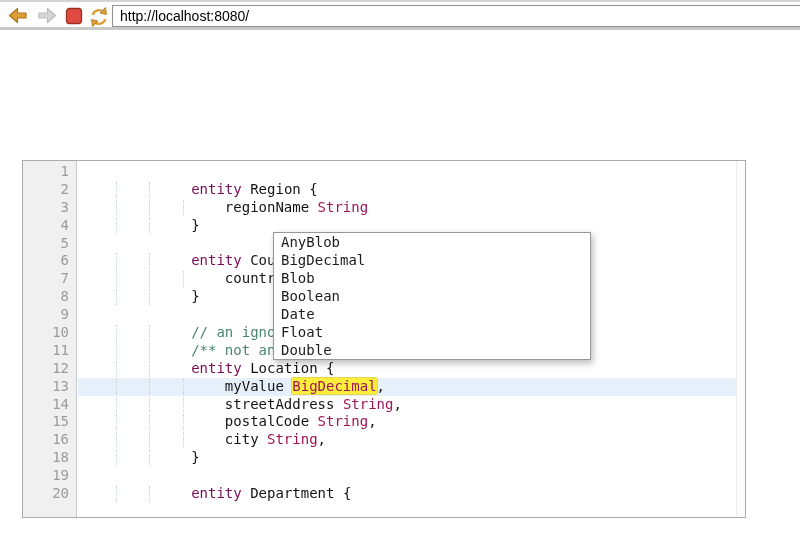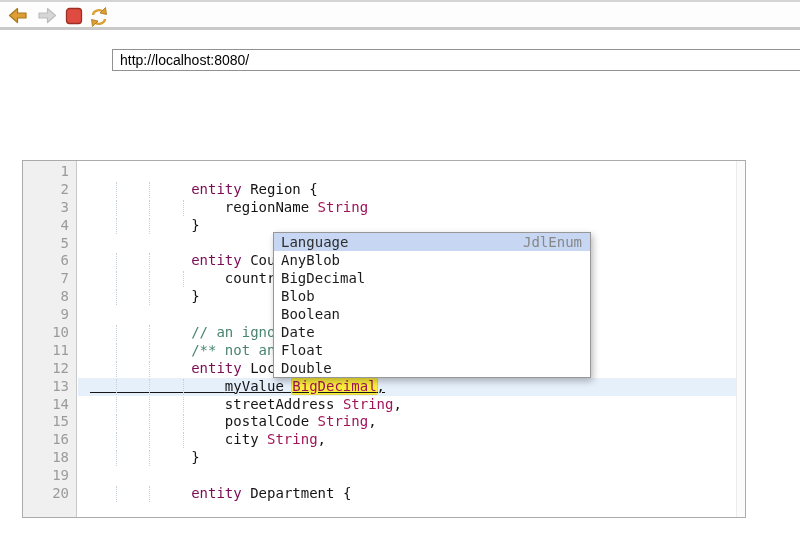--- a/index.html
+++ b/index.html
@@ -21,21 +21,21 @@
   .nav-btn svg { display: block; }
   #back-btn    { left: 7px; }
   #fwd-btn     { left: 36px; }
   #stop-btn    { left: 63px; }
   #refresh-btn { left: 87px; }
   .url-field {
     position: absolute; left: 112px; top: 3px; right: 0; height: 22px;
     border: 1px solid #919191; border-right: none;
     background: #fff; color: #000;
     font: 14px "Liberation Sans", sans-serif;
-    padding: 0 6px 1px 7px; outline: none; margin-top: 44px;
+    padding: 0 6px 1px 7px; outline: none;
   }
 
   
   .page-header {
     position: absolute; left: 22px; top: 58px; width: 757px; height: 89px;
     background: #e9e9e9;
   }
   .page-header h1 {
     padding: 33px 0 0 16px;
     font: bold 33px "Liberation Sans", sans-serif;
@@ -58,21 +58,21 @@
     position: absolute; right: 0; top: 0; bottom: 0; width: 9px;
     background: #fbfbfb; border-left: 1px solid #ececec;
   }
   .lines { position: absolute; left: 0; top: 0; right: 9px; padding-top: 2px; }
   .cm-row { display: flex; height: 17.9px; line-height: 17.9px; white-space: pre; }
   .cm-gutter-cell {
     flex: 0 0 55px; width: 55px; text-align: right;
     padding-right: 9px; color: var(--lnum);
   }
   .cm-code { position: relative; flex: 1; padding-left: 12px; color: #141414; }
-  .cm-row.active .cm-code { background: var(--active-line); text-decoration: underline; }
+  .cm-row.active .cm-code { background: var(--active-line); }
   .guide { position: absolute; top: 1px; bottom: 1px; width: 0; border-left: 1px dotted #c6d0dc; }
   .tok-kw      { color: var(--kw); }
   .tok-type    { color: var(--type); }
   .tok-comment { color: var(--comment); }
   .tok-occ     { color: var(--type); background: var(--occ-bg); box-shadow: 0 0 0 1px #e5d74b; border-radius: 1px; }
 
   
   .autocomplete {
     position: absolute; left: 273px; top: 232px; width: 318px;
     background: #fff; border: 1px solid #979797;
@@ -150,21 +150,20 @@
         <div class="cm-row"><div class="cm-gutter-cell">15</div><div class="cm-code"><span class="guide" style="left: calc(4ch + 4px);"></span><span class="guide" style="left: calc(8ch + 4px);"></span><span class="guide" style="left: calc(12ch + 4px);"></span><span class="tok-ws">                </span><span class="tok-plain">postalCode </span><span class="tok-type">String</span><span class="tok-plain">,</span></div></div>
         <div class="cm-row"><div class="cm-gutter-cell">16</div><div class="cm-code"><span class="guide" style="left: calc(4ch + 4px);"></span><span class="guide" style="left: calc(8ch + 4px);"></span><span class="guide" style="left: calc(12ch + 4px);"></span><span class="tok-ws">                </span><span class="tok-plain">city </span><span class="tok-type">String</span><span class="tok-plain">,</span></div></div>
         <div class="cm-row"><div class="cm-gutter-cell">18</div><div class="cm-code"><span class="guide" style="left: calc(4ch + 4px);"></span><span class="guide" style="left: calc(8ch + 4px);"></span><span class="tok-ws">            </span><span class="tok-plain">}</span></div></div>
         <div class="cm-row"><div class="cm-gutter-cell">19</div><div class="cm-code"></div></div>
         <div class="cm-row"><div class="cm-gutter-cell">20</div><div class="cm-code"><span class="guide" style="left: calc(4ch + 4px);"></span><span class="guide" style="left: calc(8ch + 4px);"></span><span class="tok-ws">            </span><span class="tok-kw">entity</span><span class="tok-plain"> Department {</span></div></div>
       </div>
     <div class="scrollbar-track"></div>
   </div>
 
   <div class="autocomplete">
-      <div class="ac-item selected"><span>Language</span><span class="ac-tag">JdlEnum</span></div>
       <div class="ac-item"><span>AnyBlob</span></div>
       <div class="ac-item"><span>BigDecimal</span></div>
       <div class="ac-item"><span>Blob</span></div>
       <div class="ac-item"><span>Boolean</span></div>
       <div class="ac-item"><span>Date</span></div>
       <div class="ac-item"><span>Float</span></div>
       <div class="ac-item"><span>Double</span></div>
     </div>
 
 </div>

